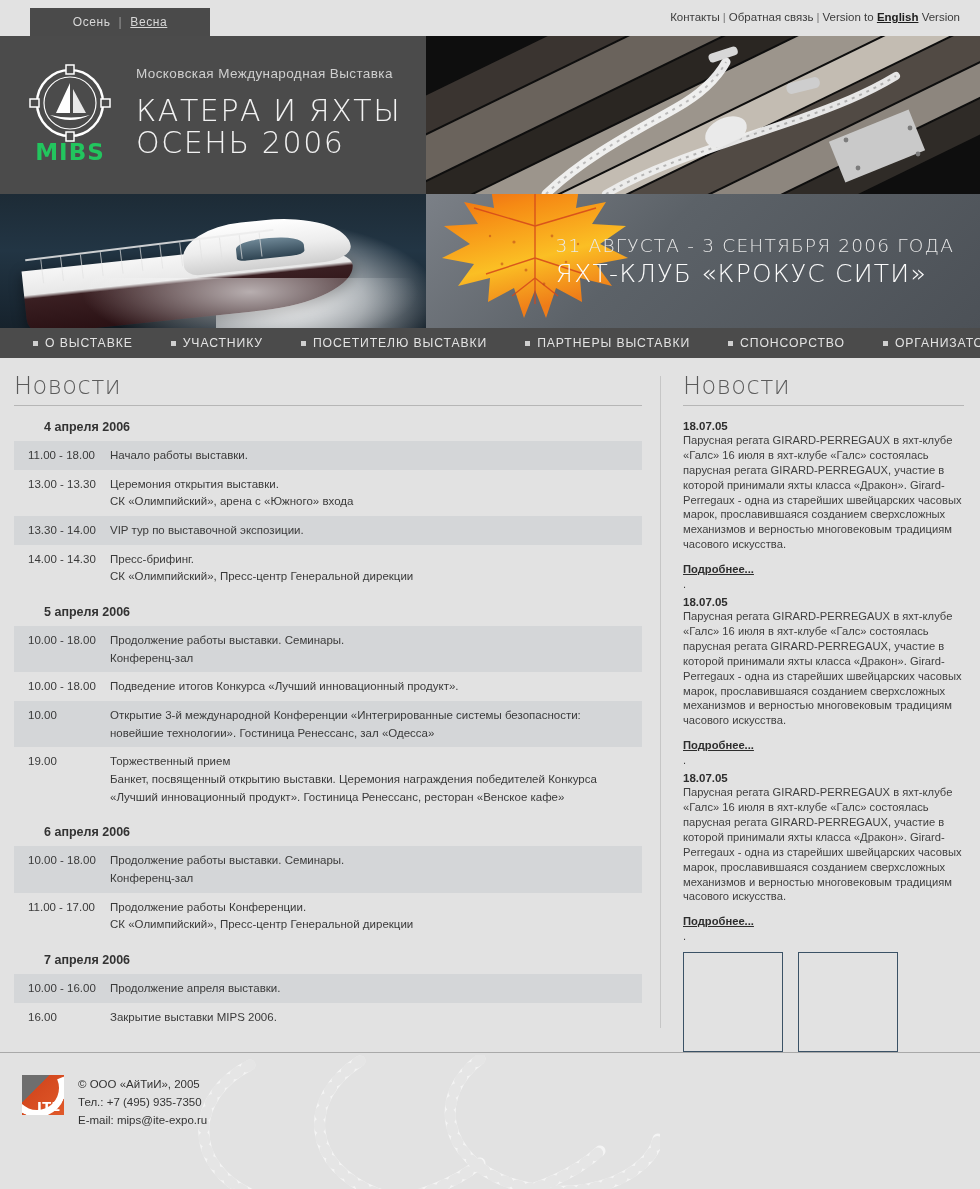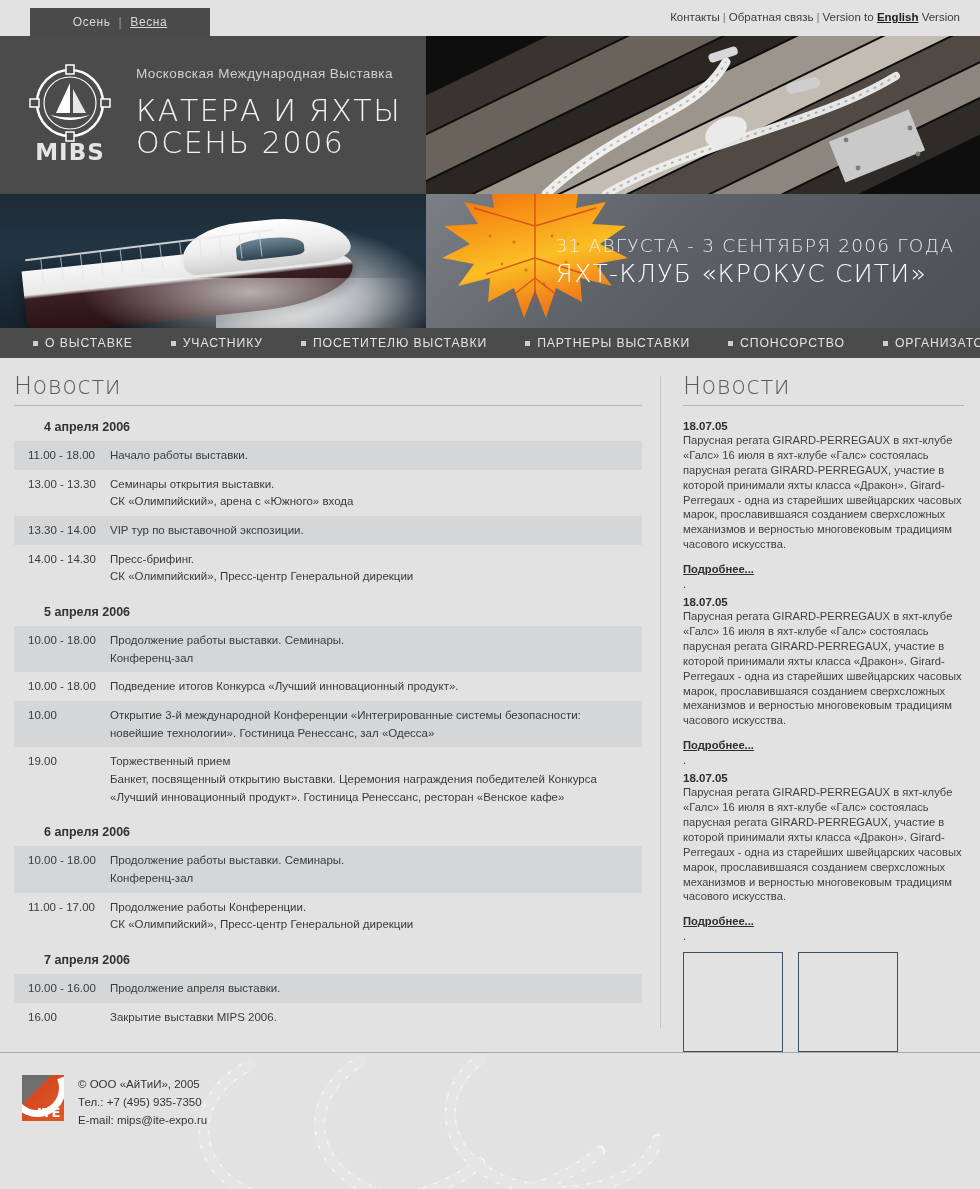--- a/index.html
+++ b/index.html
@@ -87,21 +87,21 @@
   .emblem .ring {
     position: absolute;
     left: 4px; top: 0;
     width: 88px; height: 84px;
   }
   .emblem .mibs {
     position: absolute;
     left: 0; bottom: 2px;
     width: 96px;
     text-align: center;
-    color: #e5e5e5;
+    color: #22c55e;
     font-weight: bold;
     font-size: 23px;
     letter-spacing: 1px;
     font-family: "DejaVu Sans", sans-serif;
   }
   .brand-text { padding-bottom: 6px; }
   .brand-sub {
     color: #cfcfcf;
     font-size: 13.5px;
     letter-spacing: .4px;
@@ -338,21 +338,21 @@
     pointer-events: none;
   }
   .footer-inner {
     position: relative;
     display: flex;
     gap: 14px;
     padding: 22px 0 0 22px;
     z-index: 2;
   }
   .ite-logo {
-    width: 42px; height: 46px;
+    width: 42px; height: 40px;
     position: relative;
     flex: none;
     background: linear-gradient(135deg, #6e6e6e 0%, #6e6e6e 34%, #d4491f 34%, #e0592a 100%);
     overflow: hidden;
   }
   .ite-logo .swoosh {
     position: absolute;
     left: -14px; top: -16px;
     width: 58px; height: 58px;
     border-radius: 50%;
@@ -553,21 +553,21 @@
           <div class="day-head">4 апреля 2006</div>
           <div class="sched-row alt">
             <div class="sched-time">11.00 - 18.00</div>
             <div class="sched-desc">
               <div>Начало работы выставки.</div>
             </div>
           </div>
           <div class="sched-row">
             <div class="sched-time">13.00 - 13.30</div>
             <div class="sched-desc">
-              <div>Семинары открытия выставки.</div>
+              <div>Церемония открытия выставки.</div>
               <div>СК «Олимпийский», арена с «Южного» входа</div>
             </div>
           </div>
           <div class="sched-row alt">
             <div class="sched-time">13.30 - 14.00</div>
             <div class="sched-desc">
               <div>VIP тур по выставочной экспозиции.</div>
             </div>
           </div>
           <div class="sched-row">

